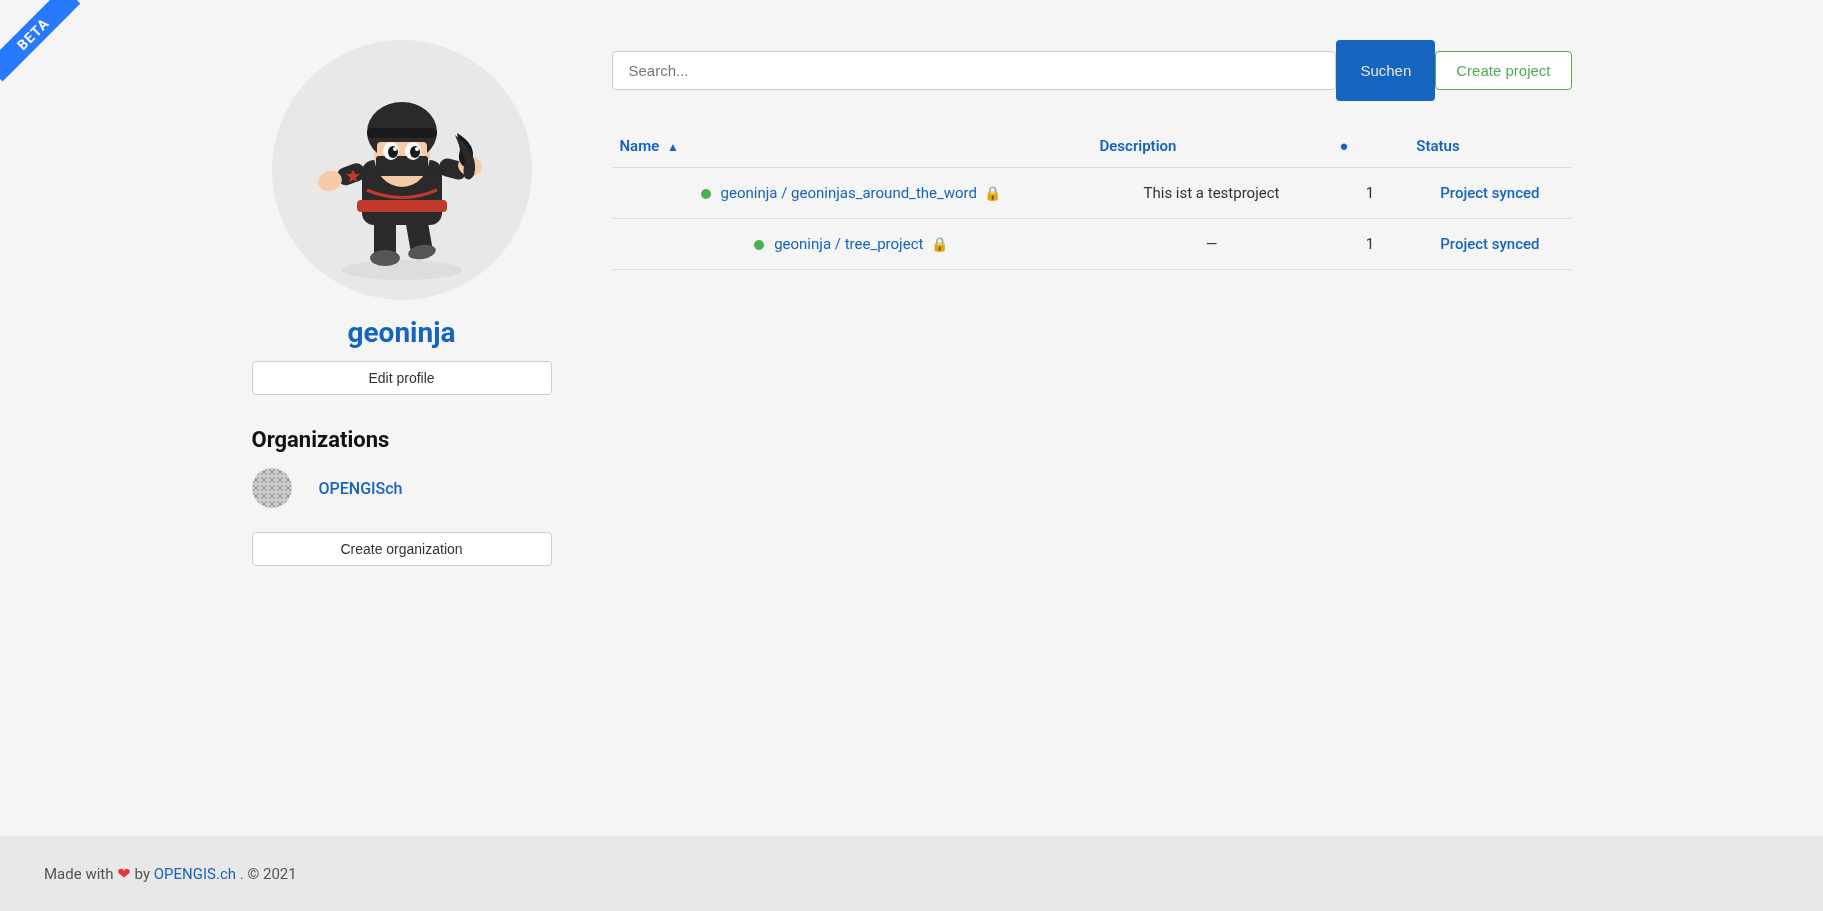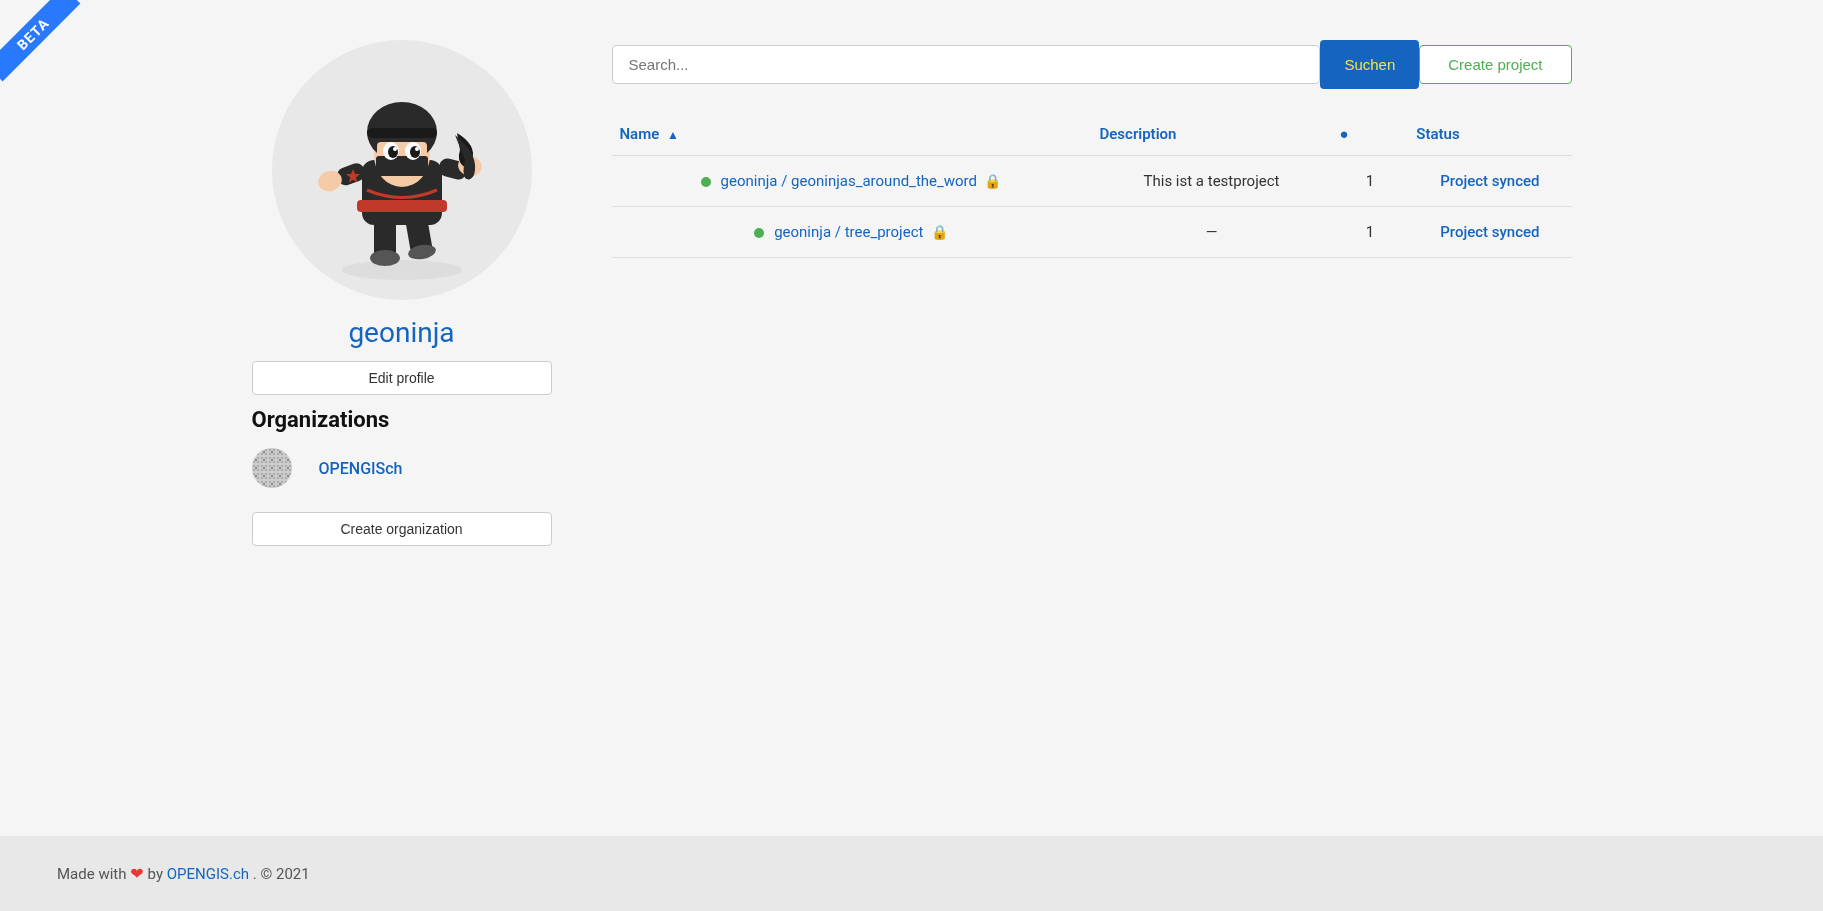--- a/index.html
+++ b/index.html
@@ -71,35 +71,35 @@
 
     
     .ninja-svg {
       width: 200px;
       height: 220px;
     }
 
     .username {
       color: #1565c0;
       font-size: 28px;
-      font-weight: normal;
+      font-weight: bold;
       margin-bottom: 12px;
       text-align: left;
     }
 
     .edit-profile-btn {
       width: 100%;
       padding: 8px 20px;
       border: 1px solid #ccc;
       background: white;
       color: #333;
       font-size: 14px;
       cursor: pointer;
       border-radius: 4px;
-      margin-bottom: 12px;
+      margin-bottom: 32px;
     }
 
     .organizations-title {
       font-size: 22px;
       font-weight: bold;
       color: #111;
       text-align: left;
       width: 100%;
       margin-bottom: 16px;
     }
@@ -166,32 +166,32 @@
       flex: 1;
       padding: 10px 16px;
       border: 1px solid #ccc;
       border-radius: 4px;
       font-size: 15px;
       outline: none;
       background: white;
     }
 
     .search-btn {
-      padding: 16px 24px;
+      padding: 22px 24px;
       background: #1565c0;
-      color: #fde047;
+      color: #e5e5e5;
       border: none;
       border-radius: 4px;
       font-size: 15px;
       font-weight: 500;
       cursor: pointer;
     }
 
     .create-project-btn {
-      padding: 10px 28px;
+      padding: 10px 20px;
       background: white;
       color: #4caf50;
       border: 1px solid #4caf50;
       border-radius: 4px;
       font-size: 15px;
       font-weight: 500;
       cursor: pointer;
       white-space: nowrap;
     }
 
@@ -255,21 +255,21 @@
     }
 
     .status-synced {
       color: #1565c0;
       font-weight: 500;
     }
 
     
     footer {
       background: #e8e8e8;
-      padding: 28px 57px;
+      padding: 28px 44px;
       display: flex;
       justify-content: space-between;
       align-items: center;
       margin-top: auto;
       gap: 17px;
     }
 
     .footer-left {
       color: #555;
       font-size: 15px;

